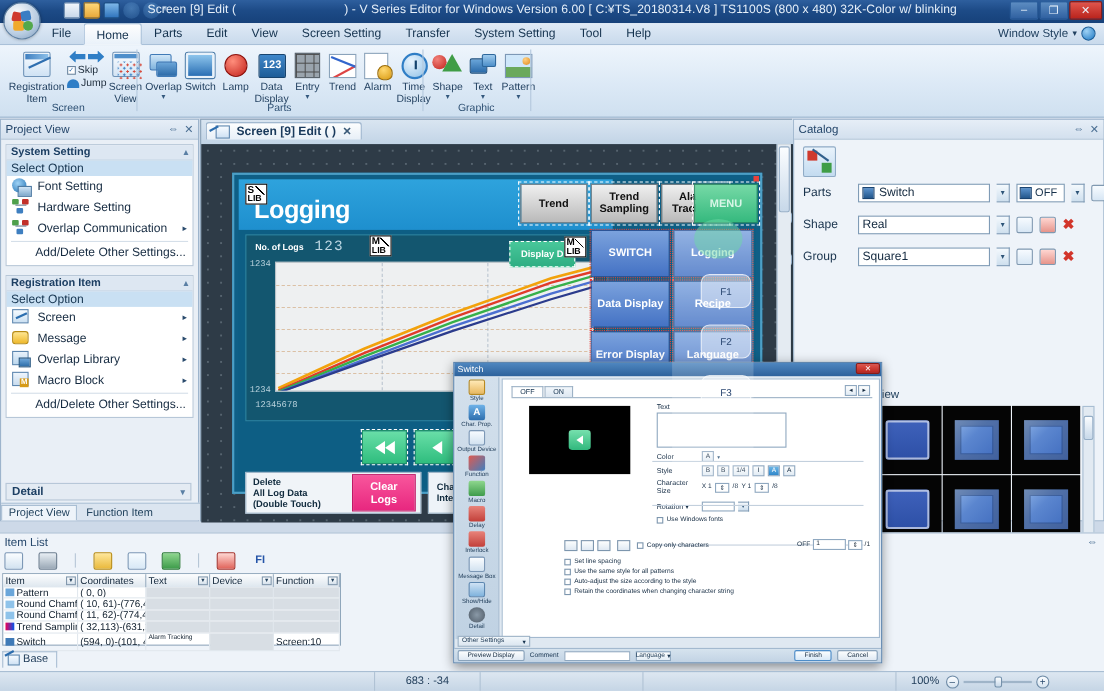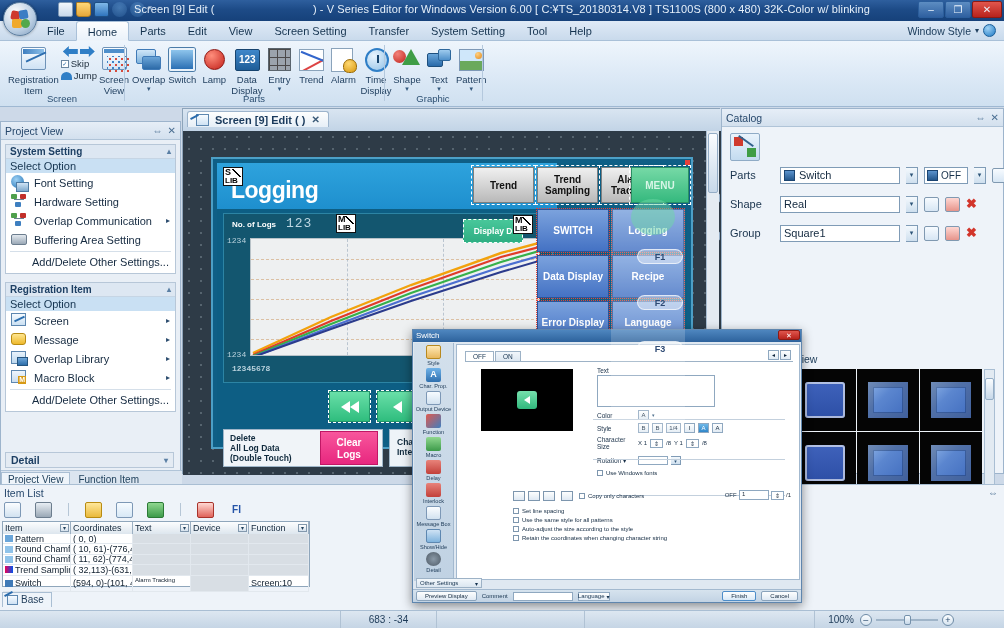--- a/index.html
+++ b/index.html
@@ -117,21 +117,21 @@
   .ic-pat{ position:absolute; left:3px; top:3px; width:25px; height:22px; border:1px solid #7d98b6;
     background:linear-gradient(180deg,#cfe7fa 55%,#6aa95c 55%); overflow:hidden;}
   .ic-pat:after{ content:""; position:absolute; left:15px; top:2px; width:7px; height:7px; border-radius:50%;
     background:radial-gradient(circle at 35% 30%,#ffcf7e,#e08a1f);}
 
   
   .panel{ position:absolute; background:#eef3f9; border:1px solid #9db4cc; }
   .ptitle{ height:18px; background:linear-gradient(180deg,#e6eef7,#d3e0ee); border-bottom:1px solid #b0c4d8;
     display:flex; align-items:center; padding:0 4px; font-size:10.5px; color:#27486c; }
   .ptitle .sp{ margin-left:auto; display:flex; gap:5px; color:#4a6e92; font-size:10px; }
-  #projectview{ left:0; top:108px; width:181px; height:366px; background:#e9eff6;margin-top:13px; }
+  #projectview{ left:0; top:108px; width:181px; height:366px; background:#e9eff6; }
   .pvbody{ position:absolute; left:4px; top:22px; width:171px; bottom:36px; }
   .card{ background:#fff; border:1px solid #b7c7d8; margin-bottom:8px; }
   .card-h{ background:#dde7f2; height:14px; font-size:10px; font-weight:bold; color:#1d3f63;
     padding:1px 4px; display:flex; align-items:center; border-bottom:1px solid #c6d5e4;}
   .card-h .cc{ margin-left:auto; font-size:8px; color:#5a7fa4; }
   .card-sub{ background:#c9e0f3; font-size:11px; color:#14334f; padding:1px 4px; }
   .mrow{ display:flex; align-items:center; gap:6px; padding:2px 5px; font-size:11px; color:#152a40; }
   .mrow .ri{ width:17px; height:15px; position:relative; flex:0 0 17px;}
   .mrow .more{ margin-left:auto; font-size:8px; color:#2a4b6d; }
   .mdiv{ height:1px; background:#d5dfe9; margin:2px 4px; }
@@ -227,22 +227,22 @@
   .clearbtn{ width:58px; height:34px; background:linear-gradient(180deg,#f8569c,#e8277f);
     border:1px solid #c01765; color:#fff; font-size:10px; font-weight:bold; text-align:center;
     line-height:12px; display:flex; align-items:center; justify-content:center; padding-top:1px;}
   .chgbox{ width:146px; height:38px; background:#eef3f8; border:1px solid #9fb6c9;
     font-size:8.5px; font-weight:bold; color:#102a3d; padding:7px 0 0 7px; line-height:10px;}
   .menupanel{ position:absolute; right:2px; top:46px; width:148px; height:230px; }
   .mbtn{ position:absolute; width:72px; height:43px; background:linear-gradient(180deg,#7ba2dd,#4472c4);
     border:1px solid #2d5496; color:#fff; font-size:10px; font-weight:bold; text-align:center;
     display:flex; align-items:center; justify-content:center; line-height:12px;
     outline:1px dotted #e8413a; outline-offset:0px;}
-  .fkey{ position:absolute; width:46px; height:15px; border-radius:8px; background:rgba(255,255,255,.42);
-    border:1px solid rgba(255,255,255,.65); color:#2e4a74; font-size:9px; font-weight:bold;
+  .fkey{ position:absolute; width:46px; height:31px; border-radius:8px; background:rgba(255,255,255,.42);
+    border:1px solid rgba(255,255,255,.65); color:#2e4a74; font-size:9px; font-weight:normal;
     display:flex; align-items:center; justify-content:center; z-index:5;text-align:right;}
   .greenoval{ position:absolute; width:44px; height:36px; border-radius:50%;
     background:rgba(110,215,165,.5); z-index:5;}
   .hiliteband{ position:absolute; top:46px; right:2px; width:74px; height:230px;
     background:rgba(255,255,255,.18); z-index:4; pointer-events:none;}
   .selhandle{ position:absolute; width:5px; height:5px; background:#e8413a; }
   .ed-scroll-v{ position:absolute; right:0; top:22px; width:13px; height:331px; background:#e4ebf2;
     border-left:1px solid #a9bed3;}
   .thumb{ position:absolute; background:linear-gradient(180deg,#fbfdff,#c7d8e9); border:1px solid #94adc6; border-radius:2px;}
 
@@ -599,27 +599,20 @@
         <span class="ri">
             <span class="i-hw" style="position:absolute">
               <i class="g1"></i>
               <i class="g2"></i>
               <i class="g3"></i>
             </span>
           </span>
         <span>Overlap Communication</span>
         <span class="more">▸</span>
       </div>
-      <div class="mrow">
-        <span class="ri">
-            <span class="i-buf" style="position:absolute"></span>
-          </span>
-        <span>Buffering Area Setting</span>
-        <span class="more"></span>
-      </div>
       <div class="mdiv"></div>
       <div class="mrow sub">
         <span>Add/Delete Other Settings...</span>
       </div>
       <div style="height:3px"></div>
     </div>
 
     <div class="card">
       <div class="card-h">
         <span>Registration Item</span>
@@ -709,21 +702,21 @@
         <div class="logpanel">
           <div class="lbl">No. of Logs</div>
           <div class="numph">123</div>
           <div class="libbadge" style="left:112px; top:0px;">
               <b>M</b>
               <span>LIB</span>
             </div>
 
           <div class="axlbl" style="left:3px; top:22px;">1234</div>
           <div class="axlbl" style="left:3px; top:136px;">1234</div>
-          <div class="axlbl" style="left:8px; top:150px;font-weight:bold;">12345678</div>
+          <div class="axlbl" style="left:8px; top:150px;">12345678</div>
 
           <div class="chart">
             <div class="gl" style="top:20px"></div>
               <div class="gl" style="top:40px"></div>
             <div class="gl" style="top:60px"></div>
               <div class="gl" style="top:80px"></div>
             <div class="gl" style="top:100px"></div>
             <div class="glv" style="left:96px"></div>
               <div class="glv" style="left:192px"></div>
             <svg width="290" height="118" style="position:absolute;left:0;top:0">

